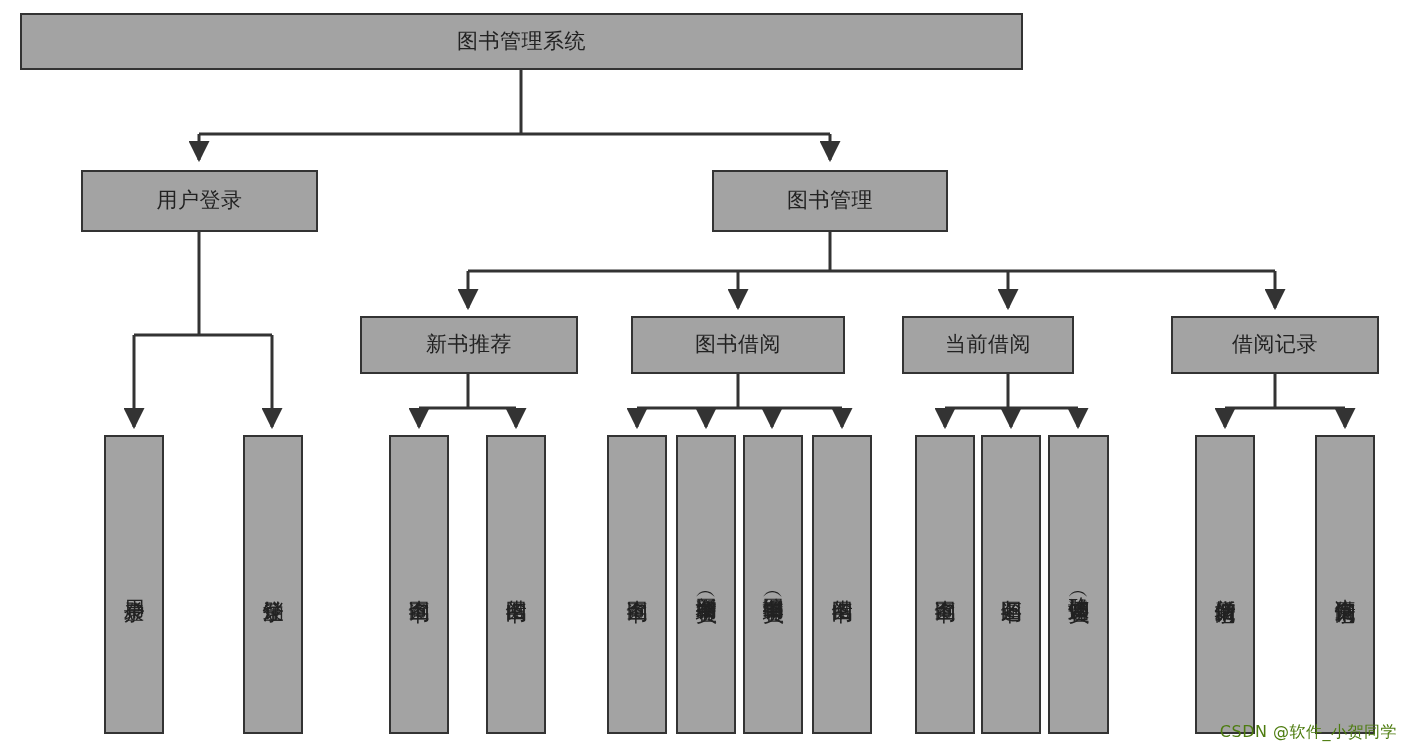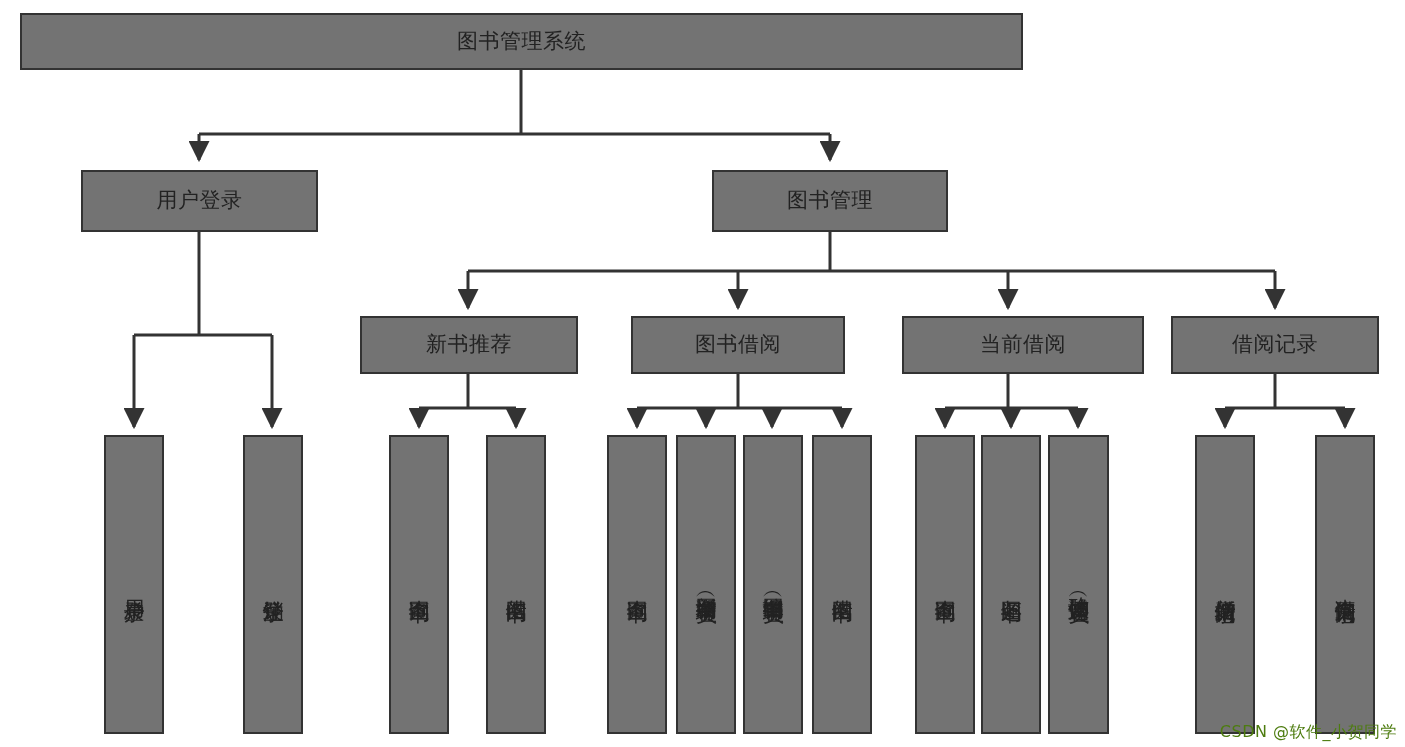--- a/index.html
+++ b/index.html
@@ -20,21 +20,21 @@
     left: 0;
     top: 0;
     width: 1405px;
     height: 747px;
     pointer-events: none;
   }
   .node {
     position: absolute;
     box-sizing: border-box;
     border: 2px solid #333333;
-    background: #737373;
+    background: #a3a3a3;
     color: #222222;
     display: flex;
     align-items: center;
     justify-content: center;
     text-align: center;
   }
   .node-h {
     font-size: 21px;
     line-height: 1.2;
     letter-spacing: 0.5px;
@@ -132,21 +132,21 @@
   <div class="node node-h" style="left:712px; top:170px; width:236px; height:62px;justify-content:center;">
     <span>图书管理</span>
   </div>
 
   <div class="node node-h" style="left:631px; top:316px; width:214px; height:58px;">
     <span>图书借阅</span>
   </div>
   <div class="node node-h" style="left:360px; top:316px; width:218px; height:58px;">
     <span>新书推荐</span>
   </div>
-  <div class="node node-h" style="left:902px; top:316px; width:242px; height:58px;text-align:right;">
+  <div class="node node-h" style="left:902px; top:316px; width:172px; height:58px;text-align:right;">
     <span>当前借阅</span>
   </div>
   <div class="node node-h" style="left:1171px; top:316px; width:208px; height:58px;">
     <span>借阅记录</span>
   </div>
 
   <div class="node node-v" style="left:104px; top:435px; width:60px; height:299px;">
     <span class="vtext">用户登录</span>
   </div>
   <div class="node node-v" style="left:243px; top:435px; width:60px; height:299px;">

